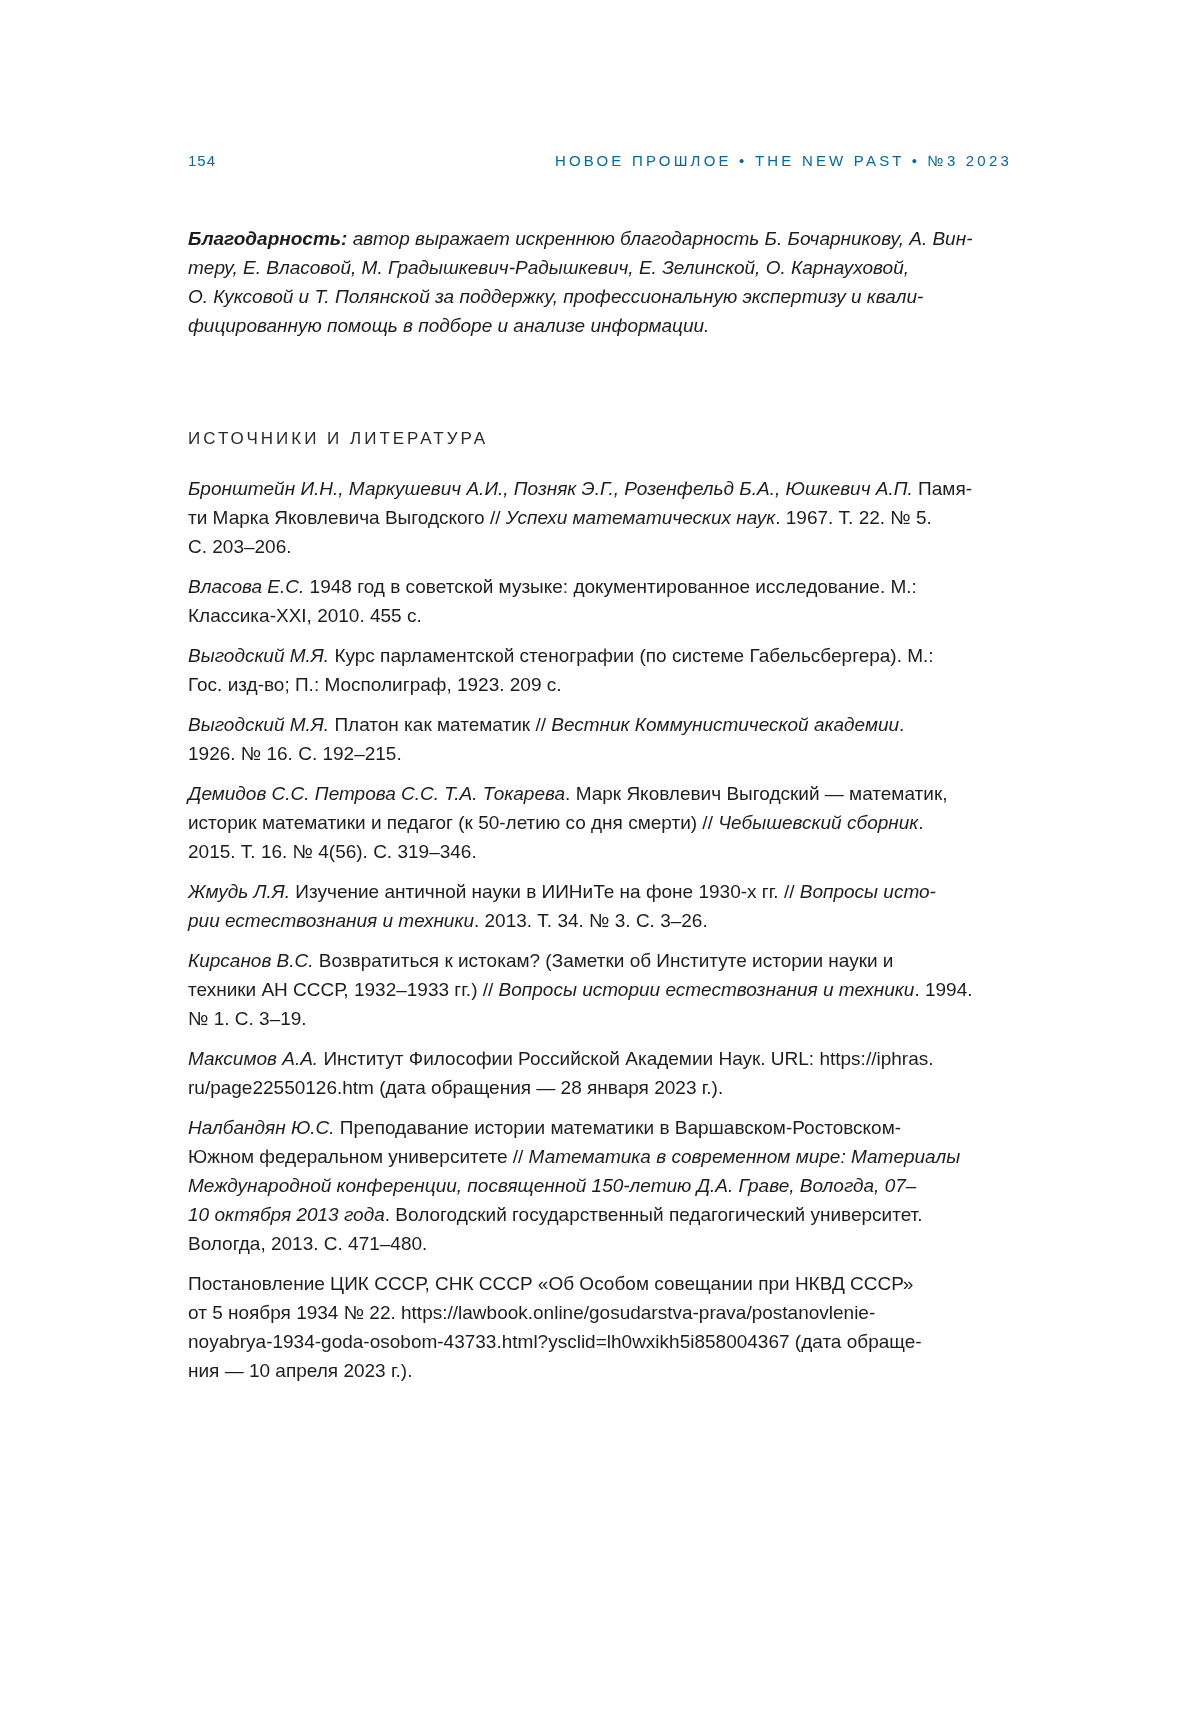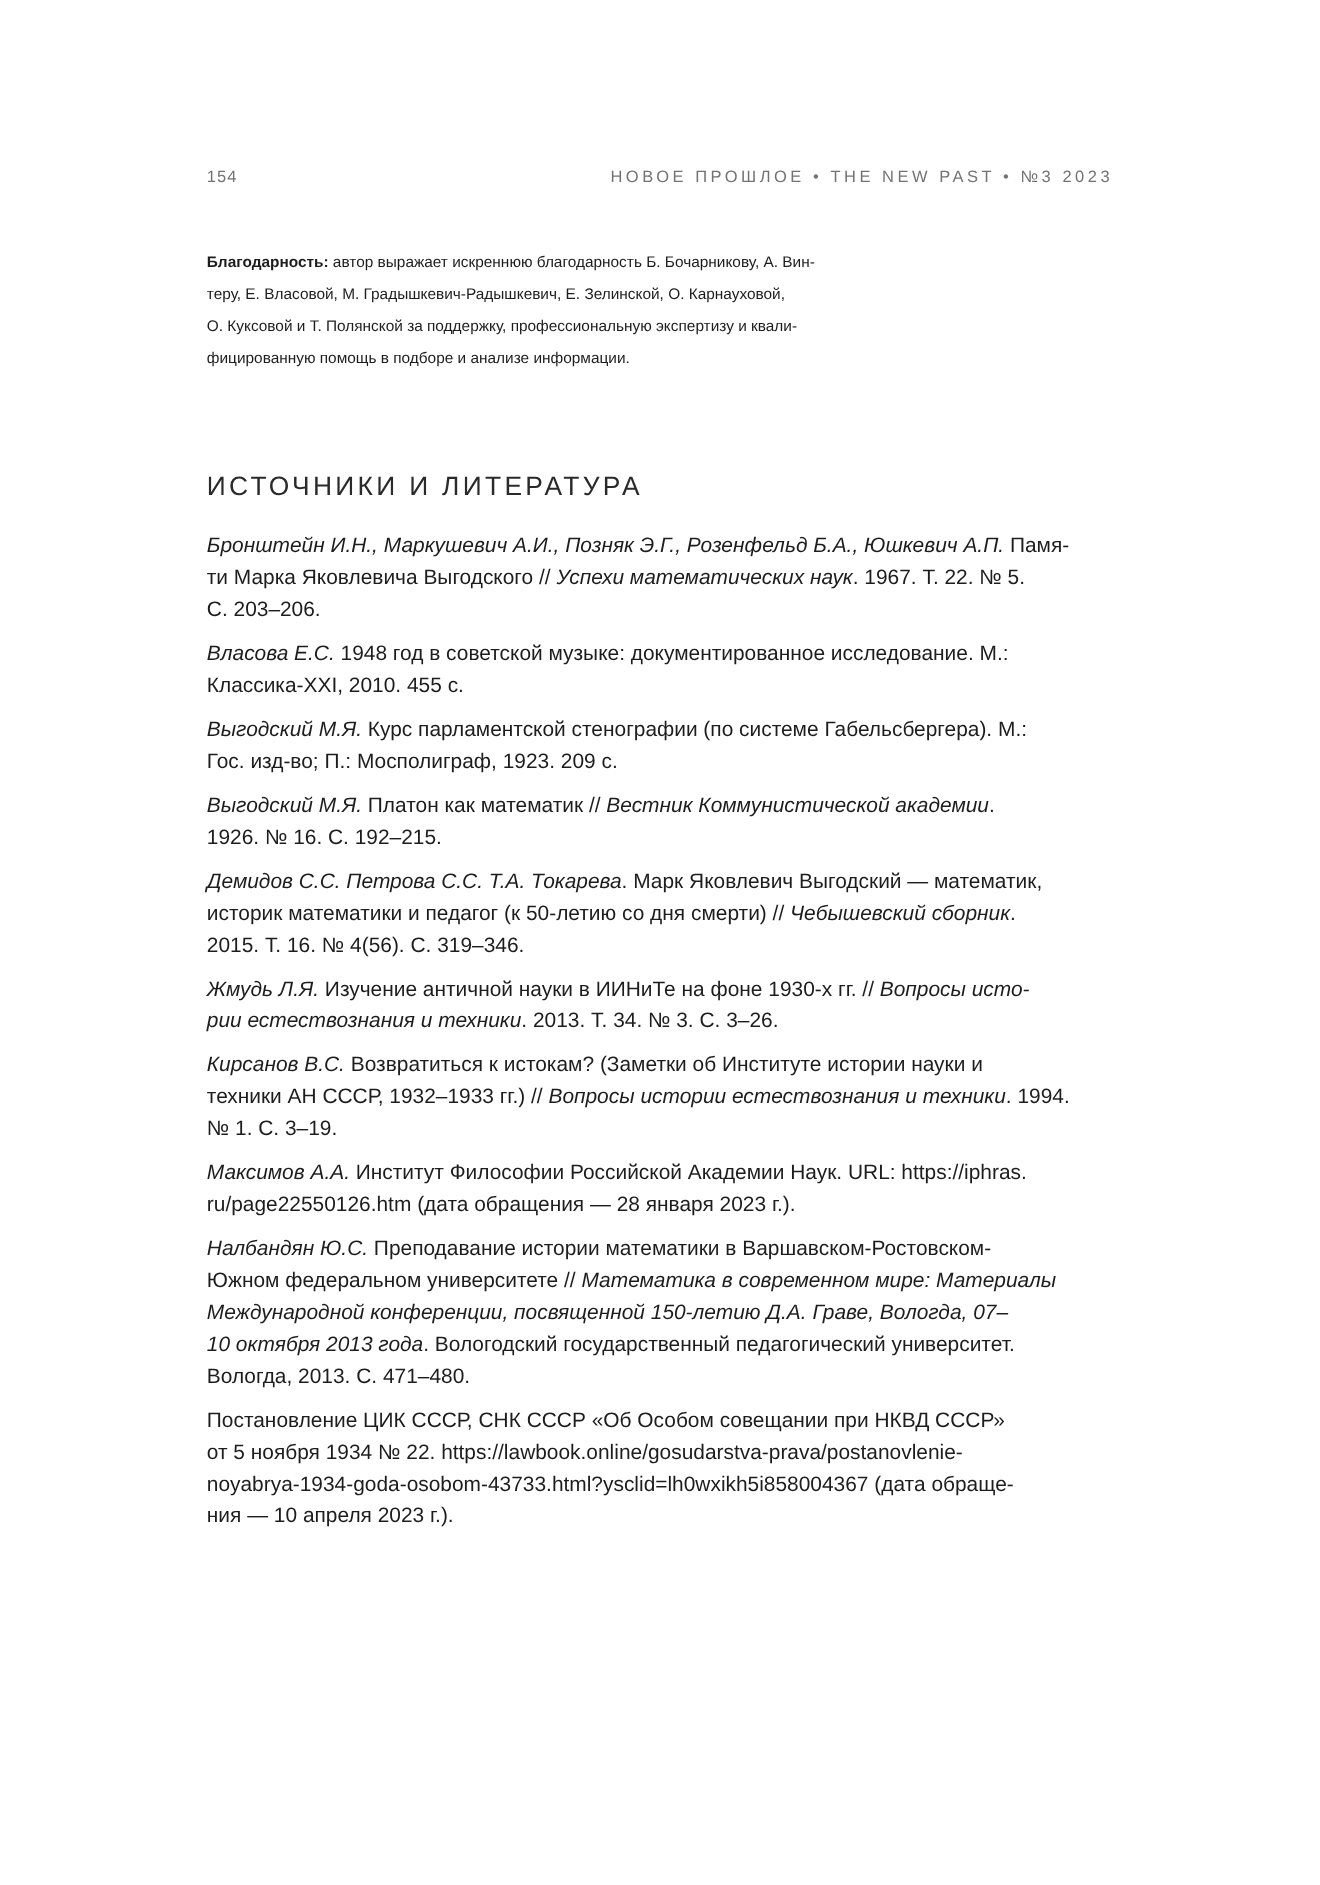--- a/index.html
+++ b/index.html
@@ -15,34 +15,35 @@
     padding: 152px 150px 0 188px;
     overflow: hidden;
   }
   .running-head {
     display: flex;
     justify-content: space-between;
     align-items: baseline;
     width: 824px;
     font-size: 15px;
     line-height: 18px;
-    color: #737373;
+    color: #0369a1;
     margin-bottom: 54px;
   }
   .running-head .pagenum { letter-spacing: 1px; }
   .running-head .journal { letter-spacing: 3.2px; white-space: nowrap; }
   .ack {
     width: 862px;
-    font-size: 14px;
+    font-size: 19px;
     line-height: 29px;
     white-space: pre-line;
     margin: 0 0 89px 0;
+    font-style: italic;
   }
   .section-heading {
-    font-size: 24px;
+    font-size: 17px;
     font-weight: 400;
     letter-spacing: 3px;
     color: #2a2a2a;
     margin: 0 0 25px 0;
   }
   .bib { width: 862px; }
   .bib p {
     font-size: 19px;
     line-height: 29px;
     white-space: pre-line;

